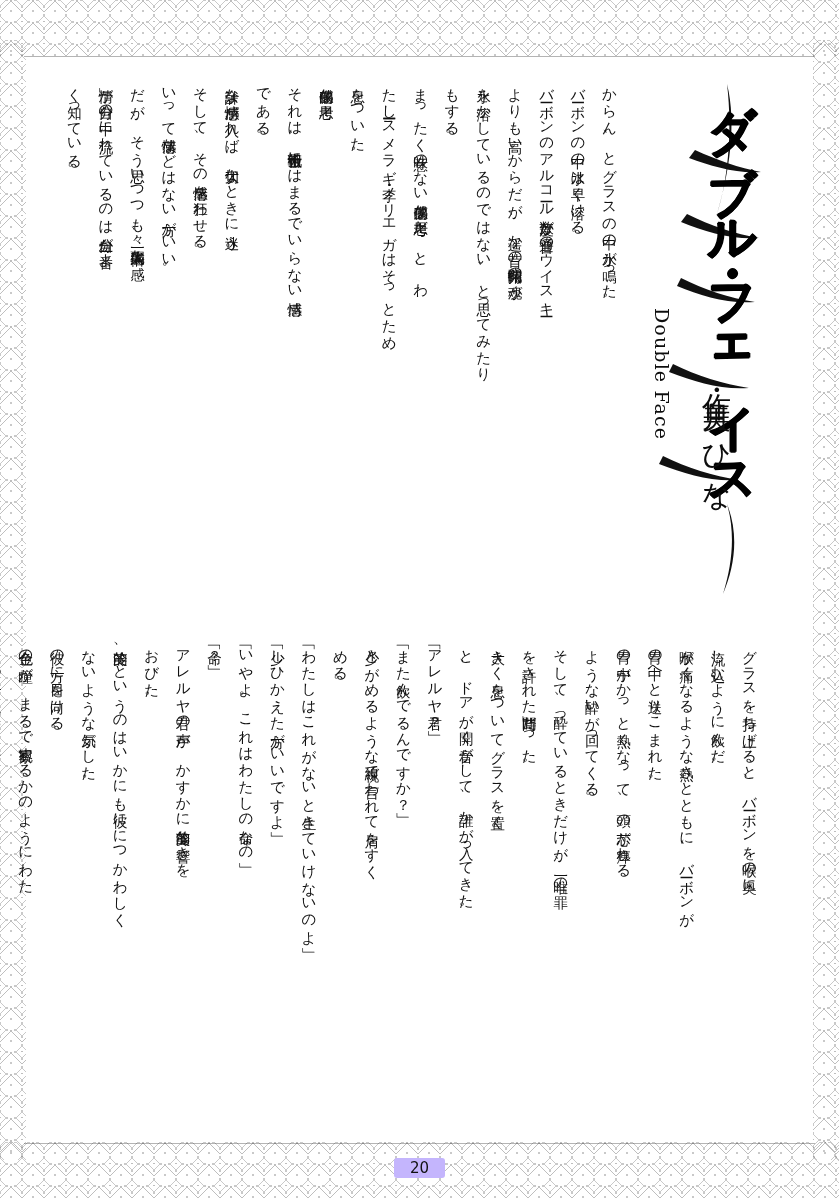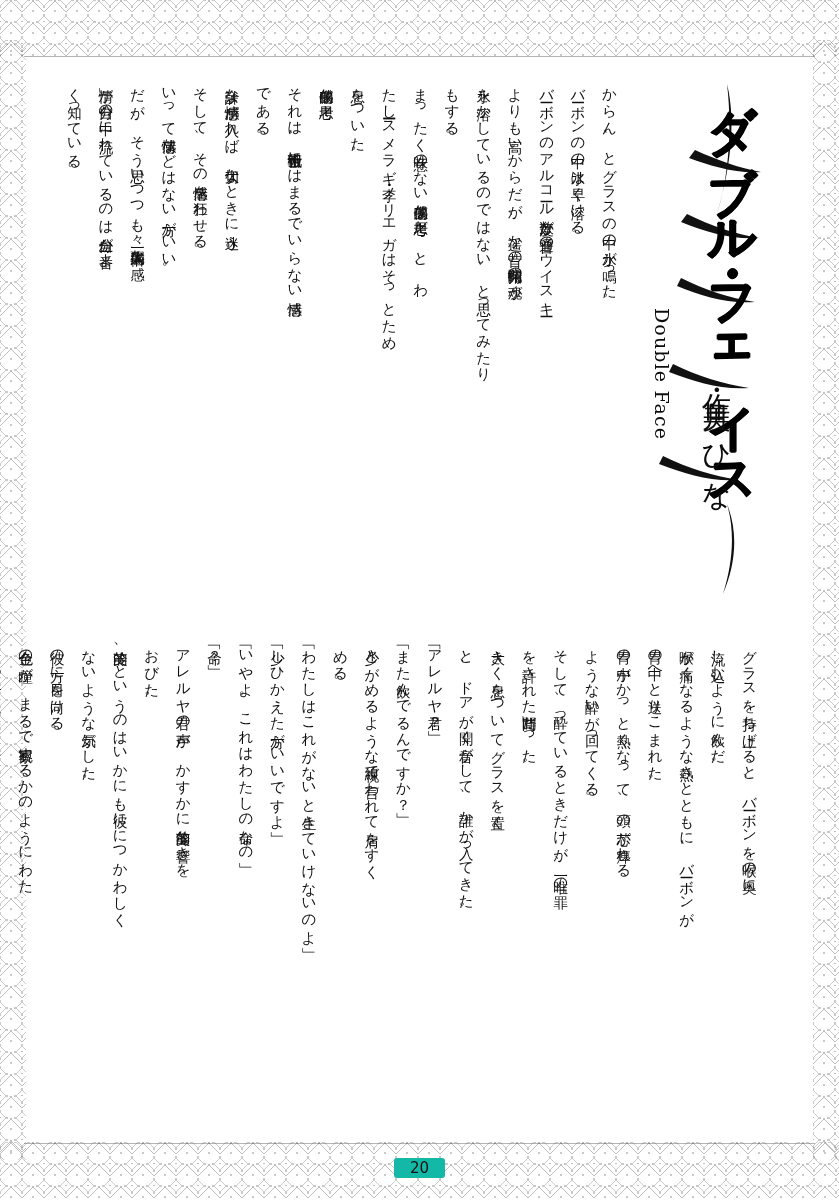--- a/index.html
+++ b/index.html
@@ -132,21 +132,21 @@
     right: 0;
     bottom: 22px;
     text-align: center;
     font-family: "DejaVu Sans", "Liberation Sans", sans-serif;
     font-size: 15px;
     color: #111;
   }
   .page-number-plate {
     display: inline-block;
     padding: 1px 16px;
-    background: #14b8a6;
+    background: #c4b5fd;
     border-radius: 3px;
   }
 </style>
 </head>
 <body>
 
 <div class="page">
 
   <div class="lace lace-top"></div>
   <div class="lace lace-bottom"></div>

